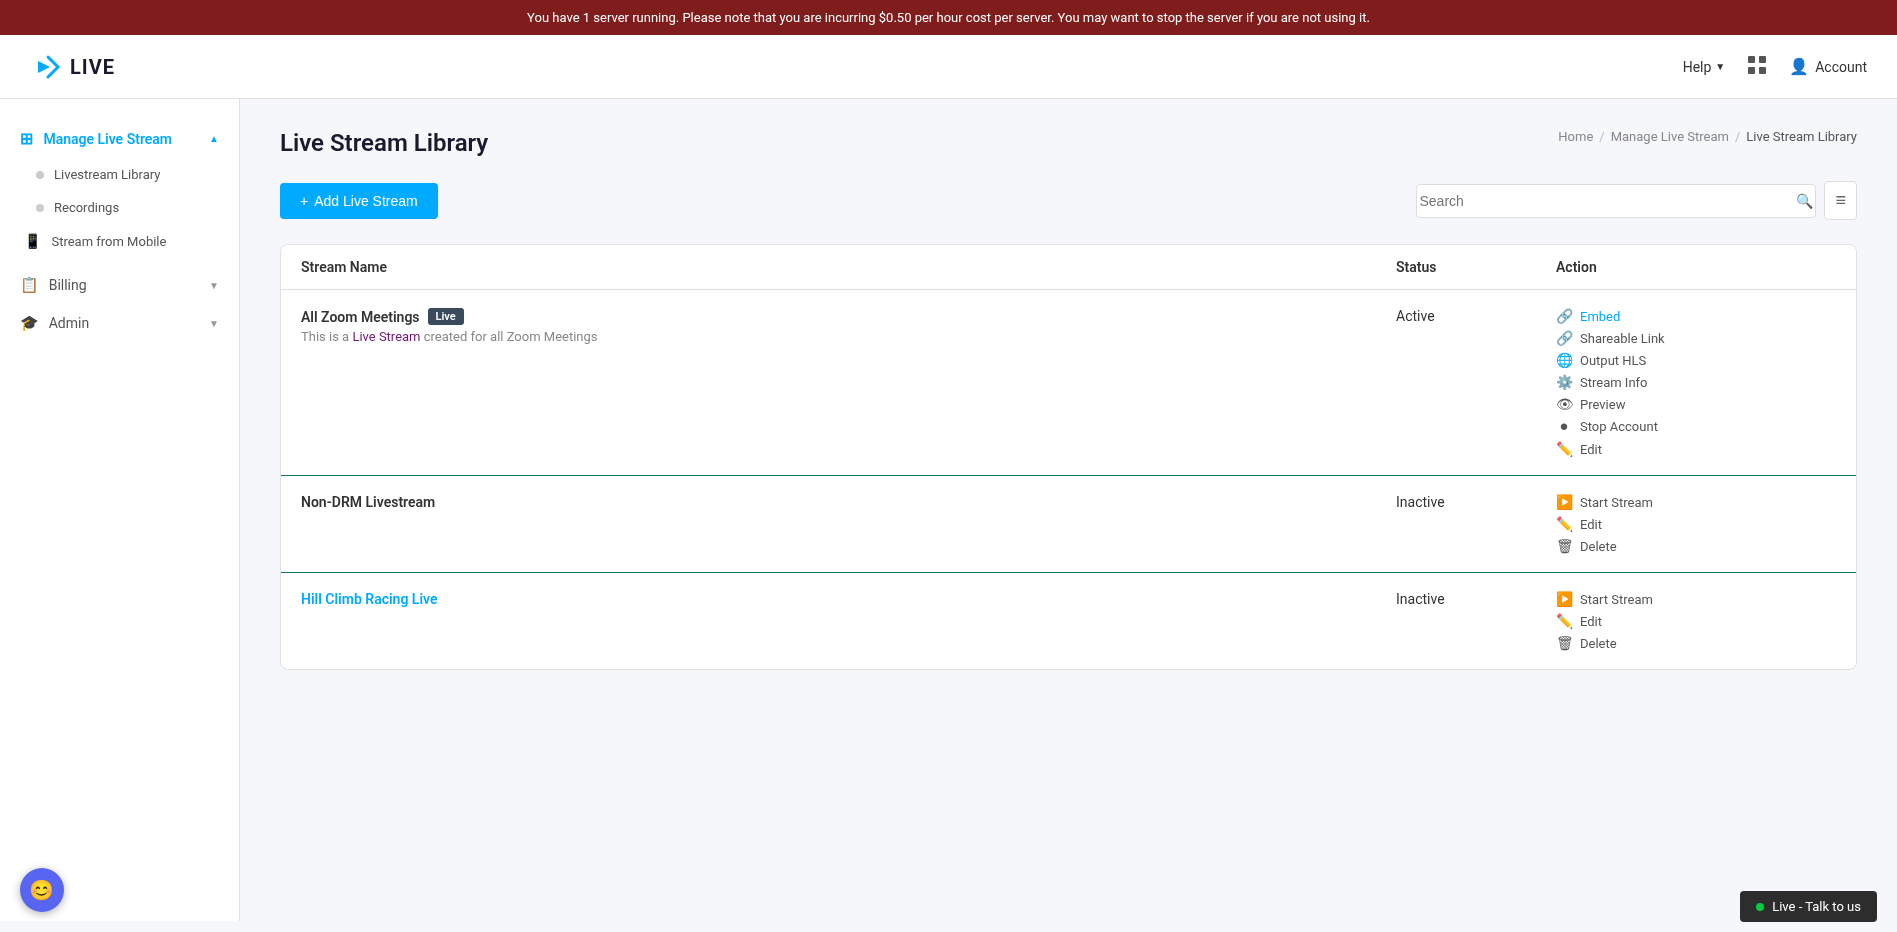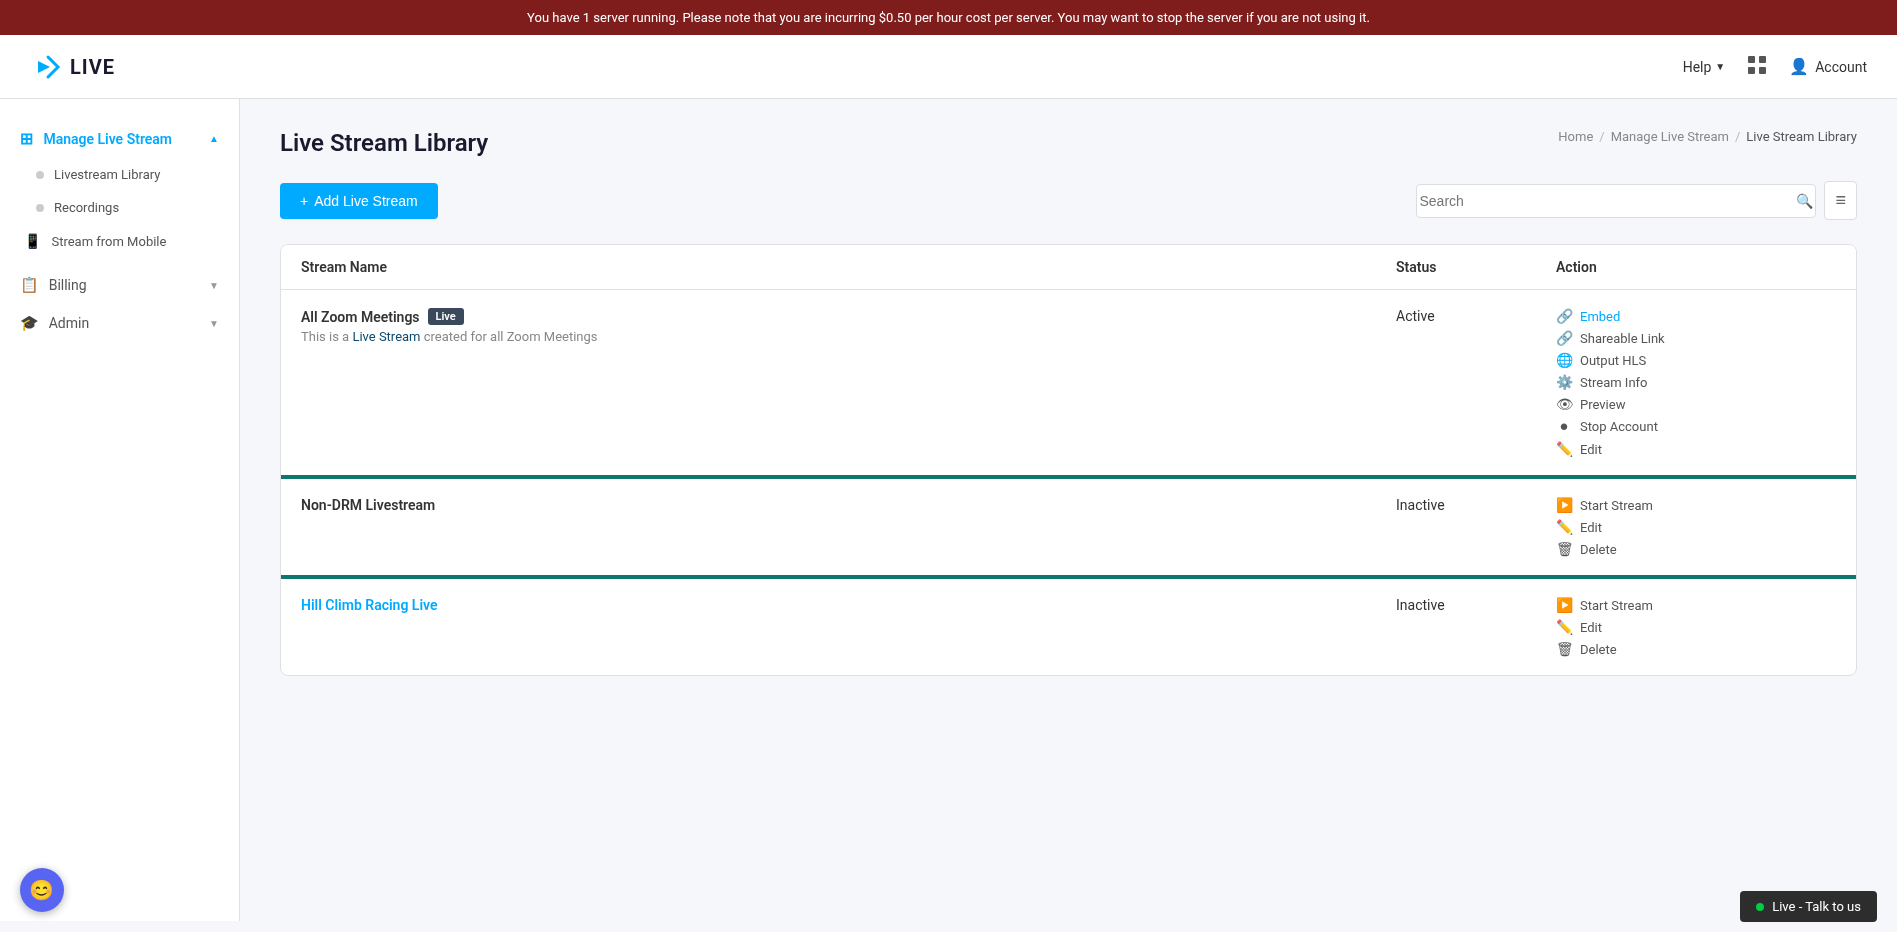--- a/index.html
+++ b/index.html
@@ -251,21 +251,21 @@
     }
     .th {
       font-weight: 600;
       font-size: 14px;
       color: #333;
     }
     .table-row {
       display: grid;
       grid-template-columns: 1fr 160px 280px;
       padding: 18px 20px;
-      border-bottom: 4px solid #0f766e;
+      border-bottom: 1px solid #0f766e;
       align-items: flex-start;
     }
     .table-row:last-child { border-bottom: none; }
 
     .stream-name {
       font-size: 14px;
       font-weight: 600;
       color: #333;
       display: flex;
       align-items: center;
@@ -278,21 +278,21 @@
       font-size: 11px;
       padding: 2px 8px;
       border-radius: 3px;
       font-weight: 600;
     }
     .stream-desc {
       font-size: 13px;
       color: #888;
       margin-top: 4px;
     }
-    .stream-desc a { color: #0c4a6e; text-decoration: none; }
+    .stream-desc a { color: #701a75; text-decoration: none; }
 
     .status-active { color: #333; font-size: 14px; }
     .status-inactive { color: #333; font-size: 14px; }
 
     .actions {
       display: flex;
       flex-direction: column;
       gap: 6px;
     }
     .action-item {

